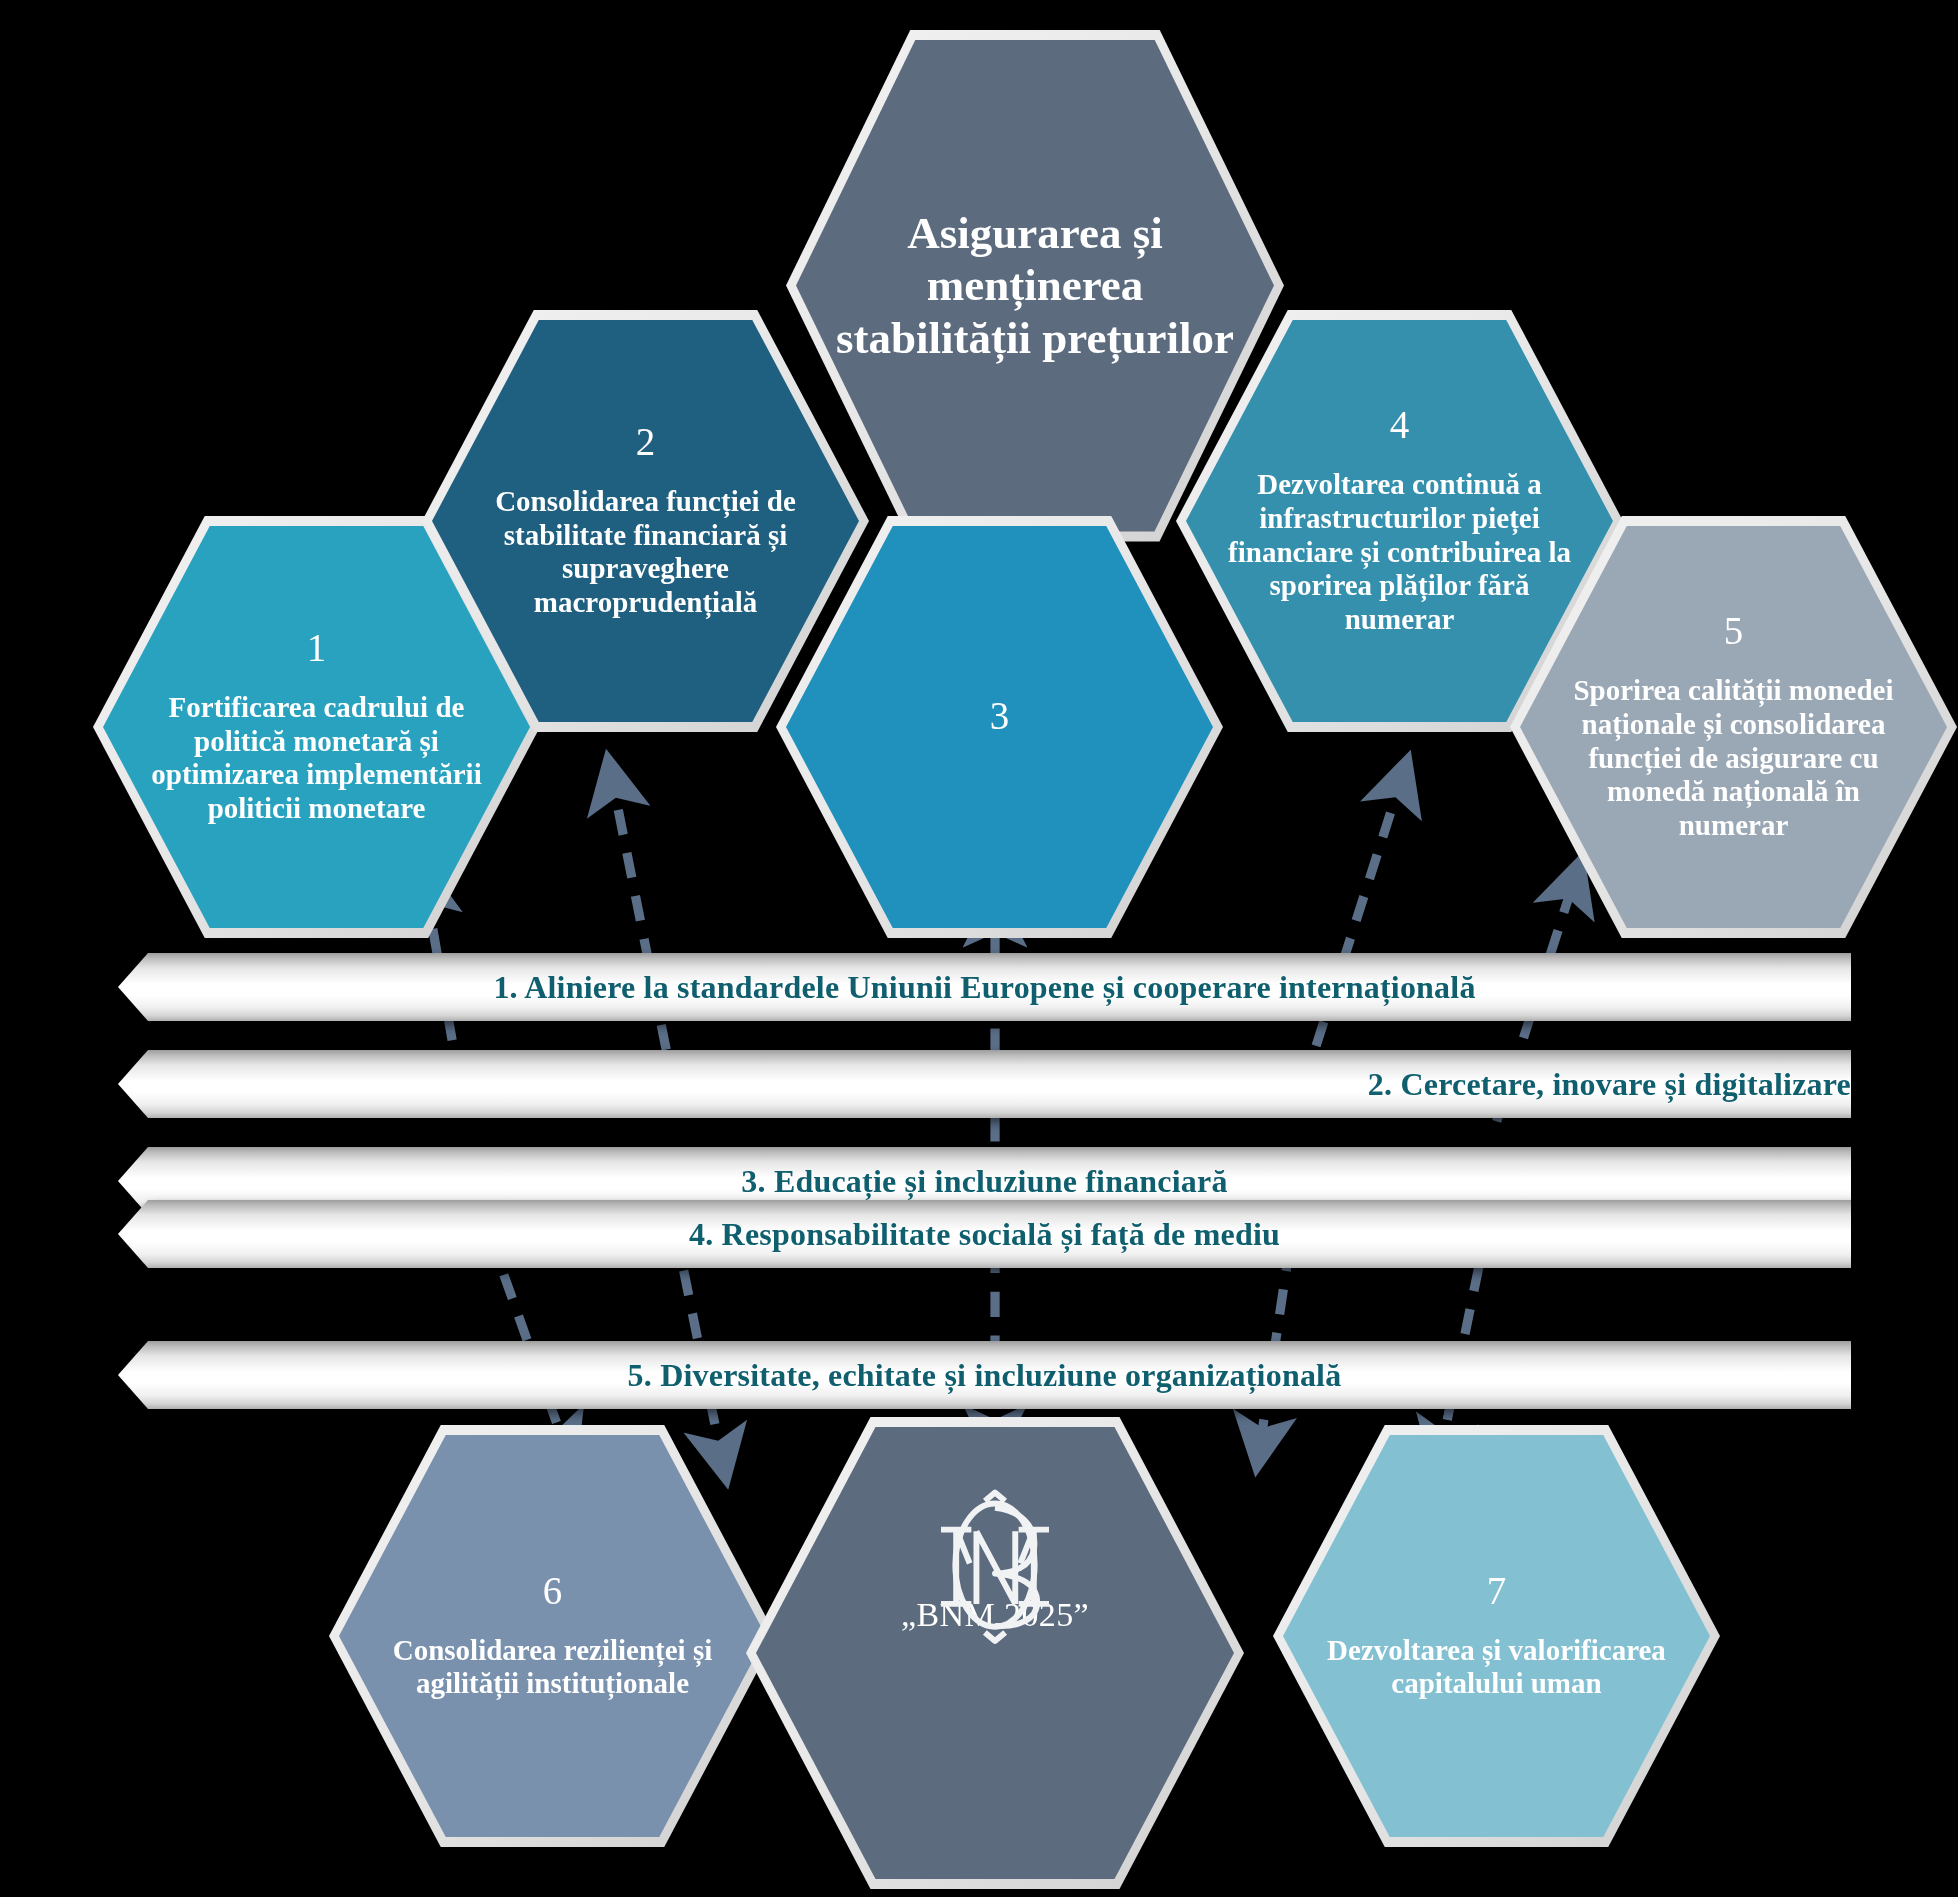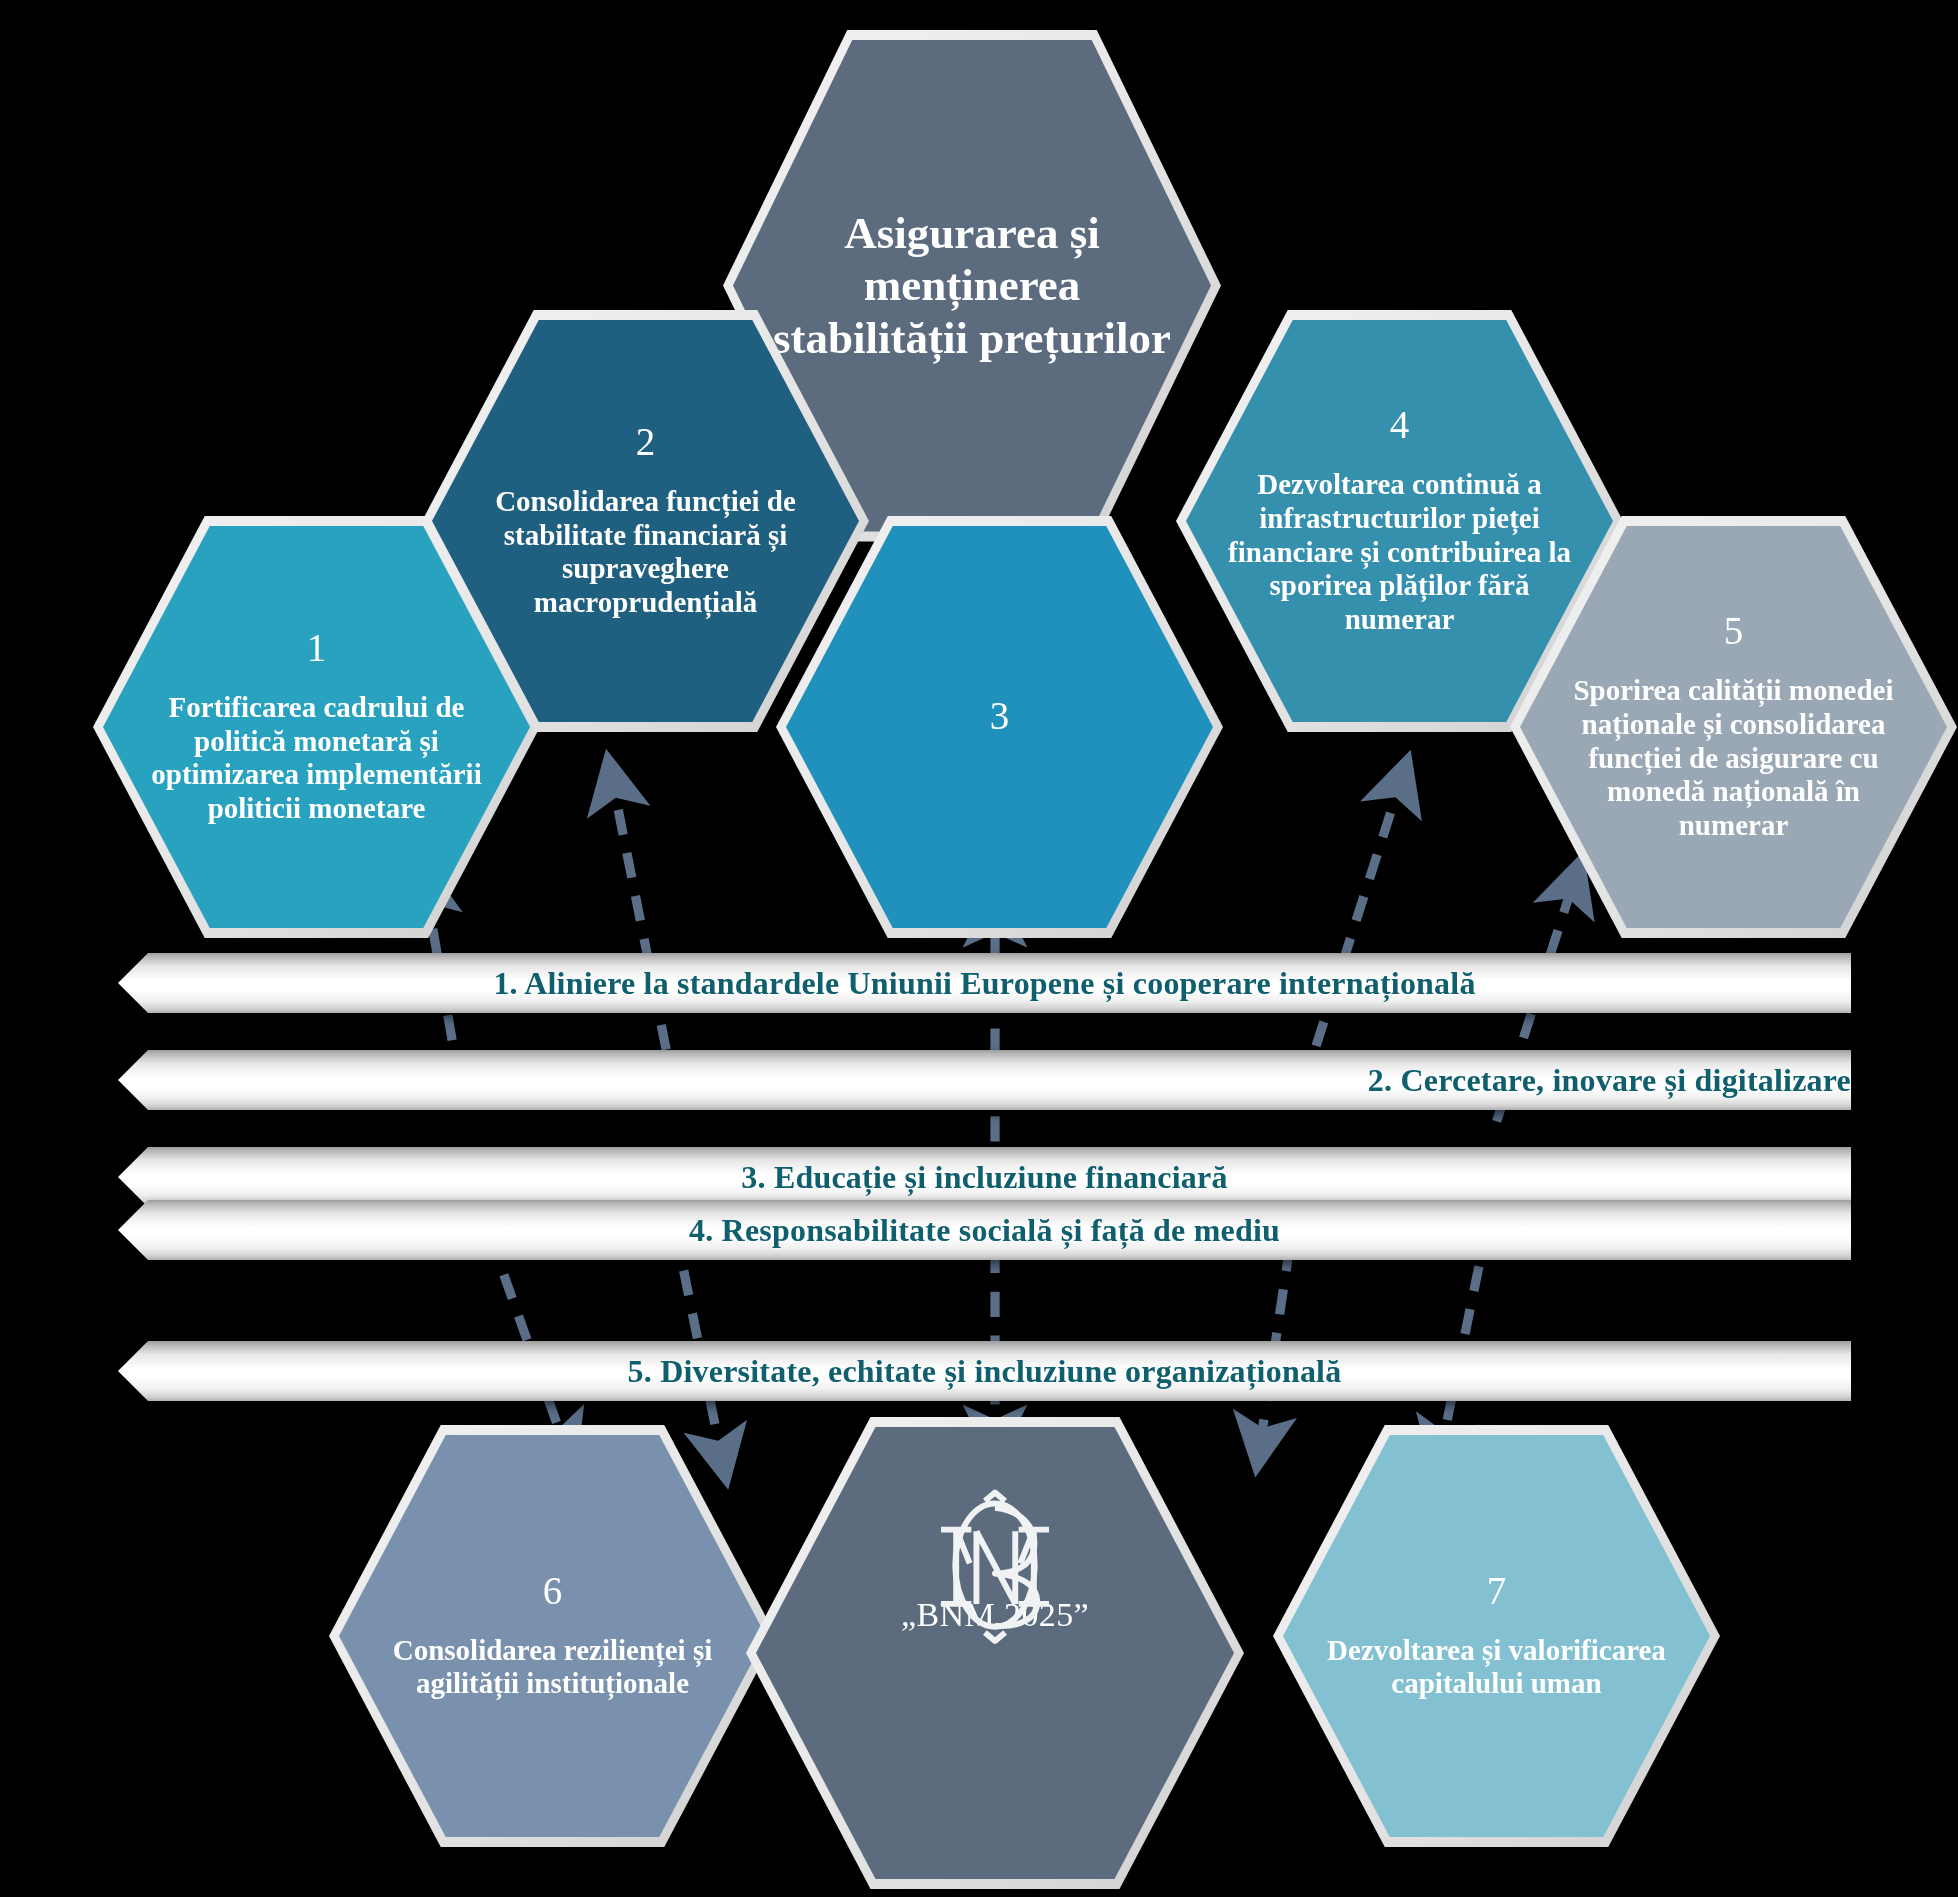--- a/index.html
+++ b/index.html
@@ -28,21 +28,21 @@
   
   #hex-top .hexface{padding:0 7%;}
   #hex-top .hextitle{font-size:45px;line-height:1.17;font-weight:700;}
 
   
   #hex-bnm .hexface{justify-content:flex-start;padding-top:59px;}
   #hex-bnm .bnm-label{font-size:34px;margin-top:110px;letter-spacing:0.4px;}
 
   
   .bar{
-    position:absolute;height:60px;
+    position:absolute;height:68px;
     display:flex;align-items:center;justify-content:center;
     filter:drop-shadow(3.4px 5px 5px rgba(0,0,0,.5));
   }
   .bar .barbg{
     position:absolute;inset:0;
     background:linear-gradient(to bottom,
       #9d9d9d 0%, #b9b9b9 7%, #e6e6e6 22%, #ffffff 46%,
       #ffffff 62%, #f0f0f0 80%, #d5d5d5 92%, #b0b0b0 100%);
     clip-path:polygon(0% 50%,30px 0%,100% 0%,100% 100%,30px 100%);
   }
@@ -81,21 +81,21 @@
       <path d="M545,1365 L668,1710"></path>
       <path d="M790,1405 L855,1725"></path>
 
       <path d="M1180,1220 L1180,1700"></path>
 
       <path d="M1545,1375 L1495,1710"></path>
       <path d="M1775,1400 L1710,1715"></path>
     </g>
   </svg>
 
-  <div class="hexwrap" id="hex-top" style="left:723px;top:29.5px;width:498px;height:512px;">
+  <div class="hexwrap" id="hex-top" style="left:786px;top:29.5px;width:498px;height:512px;">
     <div class="hexshadow"></div>
     <div class="hexface" style="background:#5c6b7e;">
       <div class="hextitle">Asigurarea și menținerea stabilității prețurilor</div>
     </div>
   </div>
 
   <div class="hexwrap" style="left:93px;top:516px;width:447px;height:422px;">
     <div class="hexshadow"></div>
     <div class="hexface" style="background:#29a2bf;">
       <div class="hexnum">1</div>

